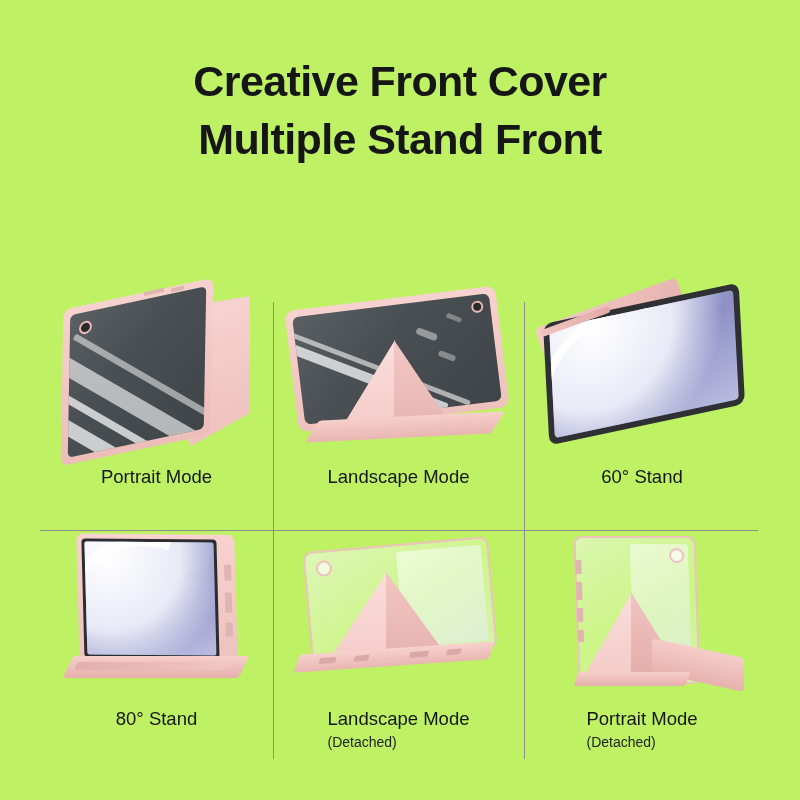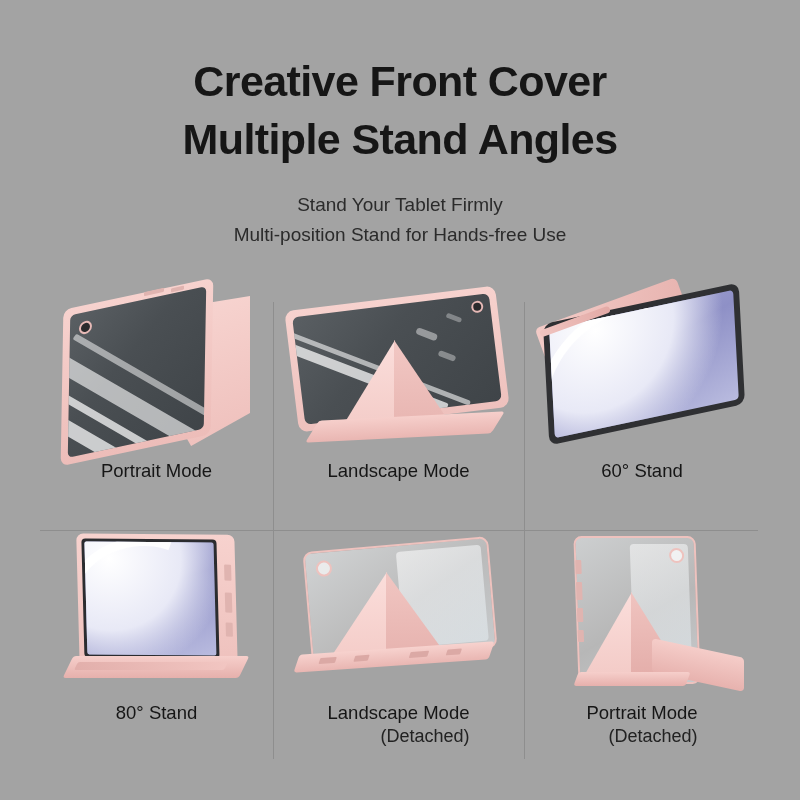--- a/index.html
+++ b/index.html
@@ -2,21 +2,21 @@
 <html><head>
 <meta charset="utf-8">
 <style>
   * { box-sizing: border-box; margin: 0; padding: 0; }
   html, body {
     width: 800px; height: 800px;
     background: #ffffff;
     font-family: "Liberation Sans", sans-serif;
     overflow: hidden;
   }
-  .page { position: relative; width: 800px; height: 800px; background: #a3a3a3; }
+  .page { position: relative; width: 800px; height: 800px; background: #bef264; }
 
   
   .header { padding-top: 52px; text-align: center; }
   .title-line {
     font-size: 43px; font-weight: bold; color: #161616;
     letter-spacing: -0.6px; line-height: 58px;
   }
   .subtitle-block { margin-top: 22px; }
   .subtitle-line {
     font-size: 19px; color: #2b2b2b; line-height: 30px; font-weight: 400;
@@ -26,23 +26,23 @@
   .grid {
     position: absolute; left: 40px; top: 288px;
     width: 720px; height: 480px;
     display: grid;
     grid-template-columns: 233px 251px 236px;
     grid-template-rows: 242px 238px;
   }
   .cell { position: relative; display: flex; flex-direction: column;
           align-items: center; justify-content: flex-start; }
   .cell .photo { position: relative; width: 100%; height: 170px; }
-  .cell .caption { text-align: right; }
+  .cell .caption { text-align: left; margin-top: 6px; }
   .cap-main { font-size: 18.5px; color: #161616; line-height: 26px; }
-  .cap-sub  { font-size: 18px; color: #222; line-height: 21px; }
+  .cap-sub  { font-size: 14px; color: #222; line-height: 21px; }
 
   
   .divider { position: absolute; background: #9a9a9a; }
   .h-div { left: 40px; top: 530px; width: 718px; height: 1px; background:#8e8e8e; }
   .v-div-1 { left: 273px; top: 302px; width: 1px; height: 228px; background:#8e8e8e; }
   .v-div-2 { left: 524px; top: 302px; width: 1px; height: 228px; background:#8e8e8e; }
   .v-div-3 { left: 273px; top: 531px; width: 1px; height: 228px; background:#8e8e8e; }
   .v-div-4 { left: 524px; top: 531px; width: 1px; height: 228px; background:#8e8e8e; }
 
   
@@ -75,25 +75,21 @@
   }
   .btn-notch { position: absolute; background: #e0b4b0; border-radius: 1px; }
 </style>
 </head>
 <body>
 
 <div class="page">
 
   <div class="header">
     <div class="title-line">Creative Front Cover</div>
-    <div class="title-line">Multiple Stand Angles</div>
-    <div class="subtitle-block">
-      <div class="subtitle-line">Stand Your Tablet Firmly</div>
-      <div class="subtitle-line">Multi-position Stand for Hands-free Use</div>
-    </div>
+    <div class="title-line">Multiple Stand Front</div>
   </div>
 
   <div class="divider h-div"></div>
   <div class="divider v-div-1"></div>
   <div class="divider v-div-2"></div>
   <div class="divider v-div-3"></div>
   <div class="divider v-div-4"></div>
 
   <div class="grid">
 

